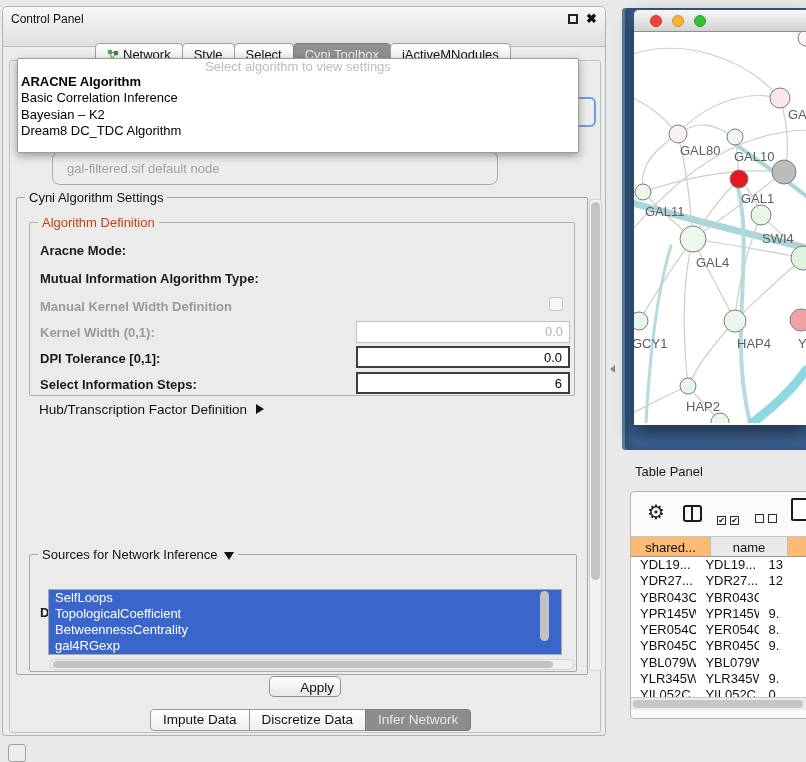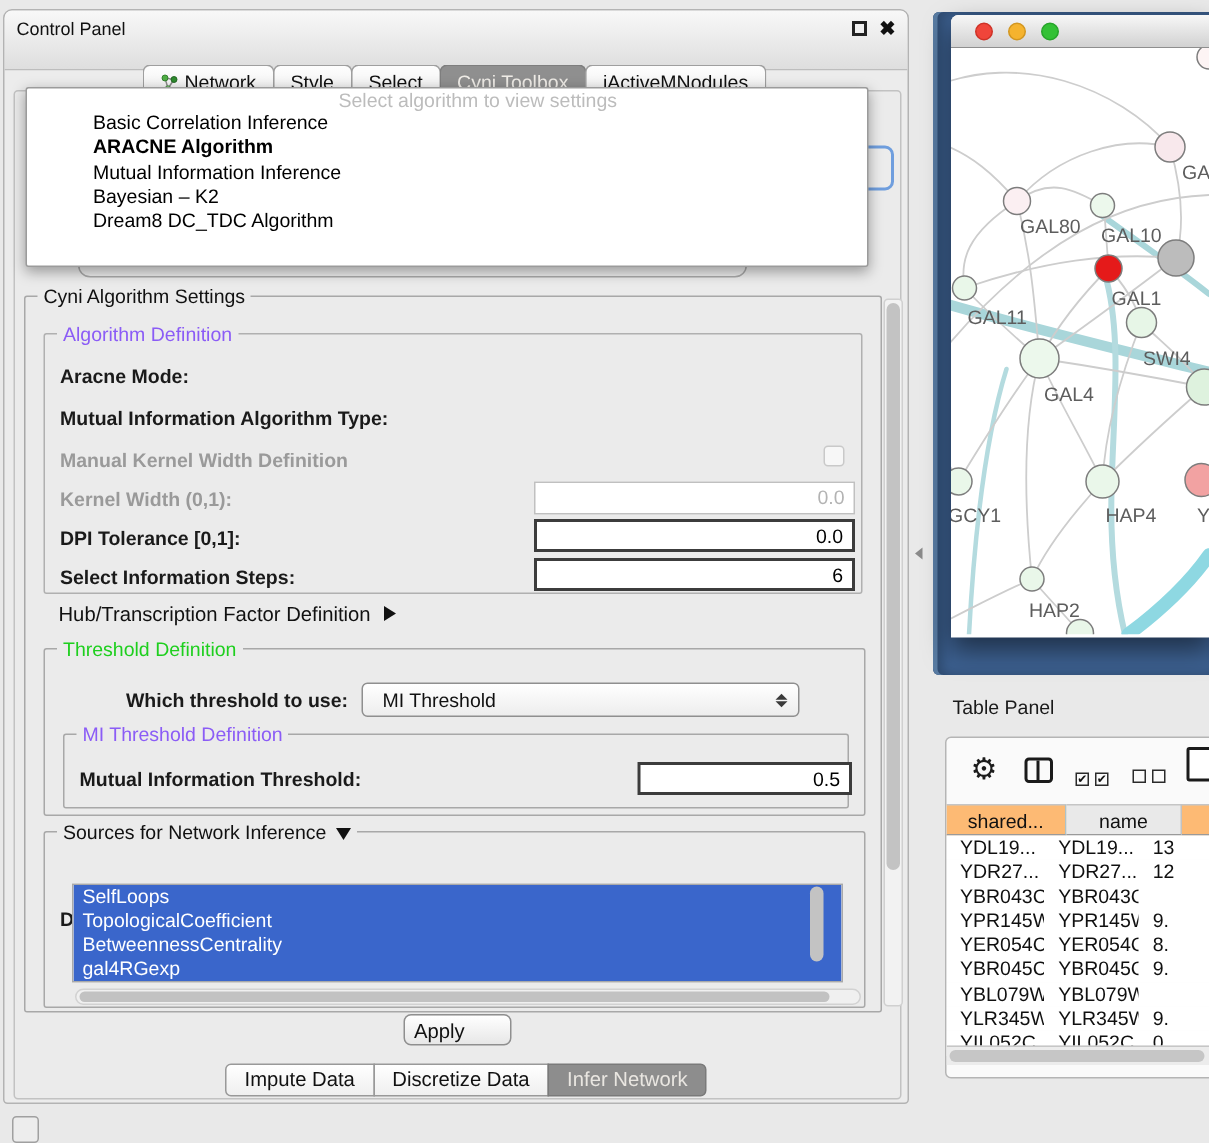--- a/index.html
+++ b/index.html
@@ -27,32 +27,32 @@
     border:1px solid #c2c2c2;border-radius:3px;background:#ebebeb;}
 
   
   .focus-frag{position:absolute;left:546px;top:36px;width:40px;height:30px;
     border:2px solid #6f9ede;border-radius:6px;background:#ececec;z-index:1;}
   .bg-combo{position:absolute;left:42px;top:90px;width:446px;height:34px;
     border:1px solid #aaa;border-radius:8px;background:#ededed;z-index:1;
     font-size:13px;color:#9f9f9f;line-height:34px;padding-left:14px;}
 
   
-  #algo-dropdown{position:absolute;left:14px;top:51px;width:562px;height:120px;
+  #algo-dropdown{position:absolute;left:14px;top:51px;width:562px;height:95px;
     background:#fff;border:1px solid #9b9b9b;border-radius:2px;z-index:5;
-    box-shadow:0 3px 9px rgba(0,0,0,.35);overflow:hidden;padding-left:41px;}
+    box-shadow:0 3px 9px rgba(0,0,0,.35);overflow:hidden;}
   .dd-prompt{height:15px;line-height:15px;text-align:center;font-size:13px;color:#bcbcbc;}
   .dd-item{height:16.3px;line-height:16.3px;font-size:13px;color:#000;padding-left:3px;white-space:nowrap;}
   .dd-item.bold{font-weight:bold;}
 
   
   .group{position:absolute;border:1px solid #a8a8a8;border-radius:2px;}
   .group>.gtitle{position:absolute;top:-8px;left:8px;background:#ebebeb;padding:0 4px;
     font-size:13px;color:#111;white-space:nowrap;}
-  .gtitle.blue{color:#8b5cf6;}
+  .gtitle.blue{color:#c2410c;}
   .gtitle.green{color:#1ecf1e;}
 
   .lbl{position:absolute;font-size:13px;font-weight:bold;color:#1a1a1a;white-space:nowrap;}
   .lbl.dis{color:#9a9a9a;}
   .combo{position:absolute;height:23px;border:1px solid #8f8f8f;border-radius:4px;
     background:linear-gradient(#ffffff,#ededed);font-size:13px;color:#111;
     line-height:21px;padding-left:13px;}
   .spin{position:absolute;right:8px;top:50%;transform:translateY(-50%);width:7px;}
   .spin:before,.spin:after{content:"";display:block;width:0;height:0;margin:1px auto;
     border-left:4px solid transparent;border-right:4px solid transparent;}
@@ -74,21 +74,21 @@
   .attr-item{height:16px;line-height:16px;font-size:13px;color:#fff;background:#3a66cb;padding-left:6px;}
   .list-vscroll{position:absolute;right:1px;top:2px;width:9px;height:50px;background:#c3c3c3;border-radius:5px;}
   .hscroll{position:absolute;height:11px;background:#f0f0f0;border:1px solid #d2d2d2;border-radius:6px;}
   .hthumb{position:absolute;left:2px;top:1px;height:7px;background:#c2c2c2;border-radius:4px;}
   .vscroll{position:absolute;left:579px;top:138px;width:13px;height:472px;
     background:#f2f2f2;border:1px solid #d0d0d0;border-radius:3px;}
   .vthumb{position:absolute;left:1px;top:2px;width:9px;height:378px;background:#c3c3c3;border-radius:5px;}
 
   .apply-btn{position:absolute;left:259px;top:615px;width:72px;height:21px;
     border:1px solid #8f8f8f;border-radius:5px;background:linear-gradient(#ffffff,#e7e7e7);
-    font-size:13.5px;color:#111;text-align:left;line-height:19px;}
+    font-size:13.5px;color:#111;text-align:right;line-height:19px;}
 
   .bottom-tabs{position:absolute;left:140px;top:648px;display:flex;}
   .btab{height:22px;line-height:20px;padding:0 12px;font-size:13.5px;color:#111;
     border:1px solid #999;background:linear-gradient(#fff,#efefef);margin-right:-1px;}
   .btab:first-child{border-radius:4px 0 0 4px;}
   .btab:last-child{border-radius:0 4px 4px 0;}
   .btab.selected{background:#8d8d8d;color:#e9e6e1;border-color:#7a7a7a;}
 
   .corner-chip{position:absolute;left:8px;top:744px;width:18px;height:18px;
     border:1px solid #a0a0a0;border-radius:3px;background:#ededed;}
@@ -193,35 +193,20 @@
         <div class="field dark" style="left:326px;top:123px;width:214px;">0.0</div>
 
         <span class="lbl" style="left:10px;top:154px;">Select Information Steps:</span>
         <div class="field dark" style="left:326px;top:149px;width:214px;">6</div>
       </div>
 
       <div class="abs" style="left:22px;top:204px;font-size:13.5px;font-weight:500;color:#111;">
         <span>Hub/Transcription Factor Definition</span><span class="play"></span>
       </div>
 
-      <div class="group" style="left:12px;top:234px;width:548px;height:112px;">
-        <span class="gtitle green">Threshold Definition</span>
-
-        <span class="lbl" style="left:10px;top:26px;width:192px;text-align:right;">Which threshold to use:</span>
-        <div class="combo" style="left:211px;top:22px;width:292px;">
-          <span>MI Threshold</span>
-          <span class="spin"></span>
-        </div>
-
-        <div class="group" style="left:12px;top:56px;width:524px;height:50px;">
-          <span class="gtitle blue">MI Threshold Definition</span>
-          <span class="lbl" style="left:10px;top:22px;">Mutual Information Threshold:</span>
-          <div class="field dark" style="left:382px;top:18px;width:143px;">0.5</div>
-        </div>
-      </div>
 
       <div class="group" style="left:12px;top:356px;width:548px;height:118px;">
         <span class="gtitle"><span>Sources for Network Inference</span><span class="down-tri"></span></span>
         <span class="lbl" style="left:10px;top:14px;margin-top:36px;">Data Attributes</span>
         <div class="attr-list" id="attr-list">
             <div class="attr-item">SelfLoops</div>
             <div class="attr-item">TopologicalCoefficient</div>
             <div class="attr-item">BetweennessCentrality</div>
             <div class="attr-item">gal4RGexp</div>
           </div>
@@ -241,23 +226,22 @@
     <nav class="bottom-tabs" id="bottom-tabs">
         <div class="btab">Impute Data</div>
         <div class="btab">Discretize Data</div>
         <div class="btab selected">Infer Network</div>
       </nav>
   </div>
 
   <div id="algo-dropdown">
     <div class="dd-prompt">Select algorithm to view settings</div>
     <div id="dd-items">
+        <div class="dd-item bold">ARACNE Algorithm</div>
         <div class="dd-item">Basic Correlation Inference</div>
-        <div class="dd-item bold">ARACNE Algorithm</div>
-        <div class="dd-item">Mutual Information Inference</div>
         <div class="dd-item">Bayesian – K2</div>
         <div class="dd-item">Dream8 DC_TDC Algorithm</div>
       </div>
   </div>
 </section>
 
 <div class="splitter-mark"></div>
 <div class="corner-chip"></div>
 
 <div id="net-frame">

